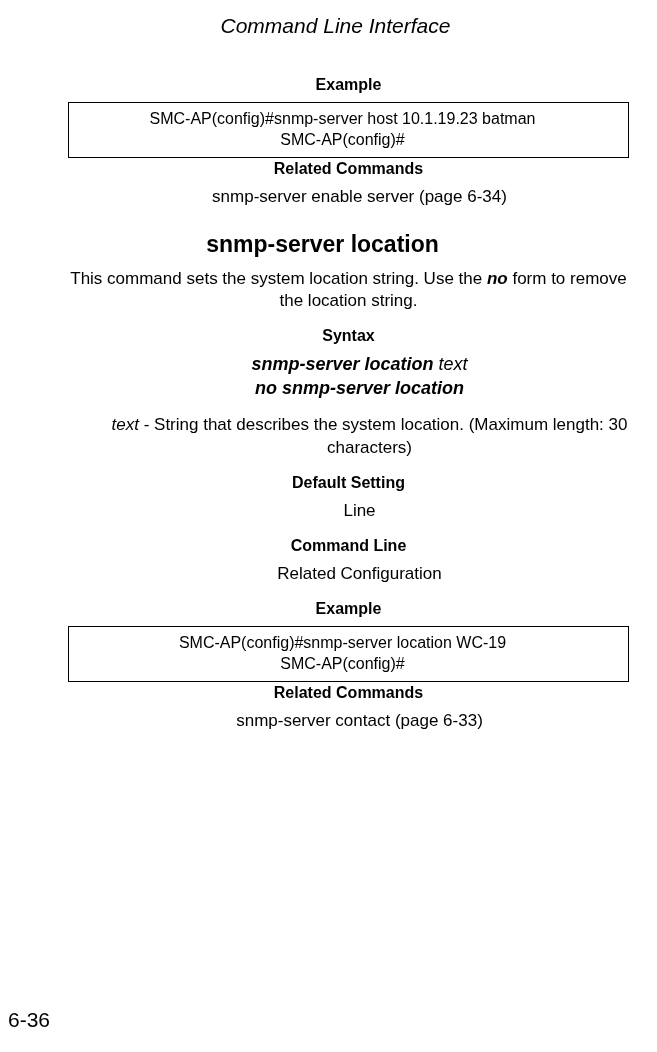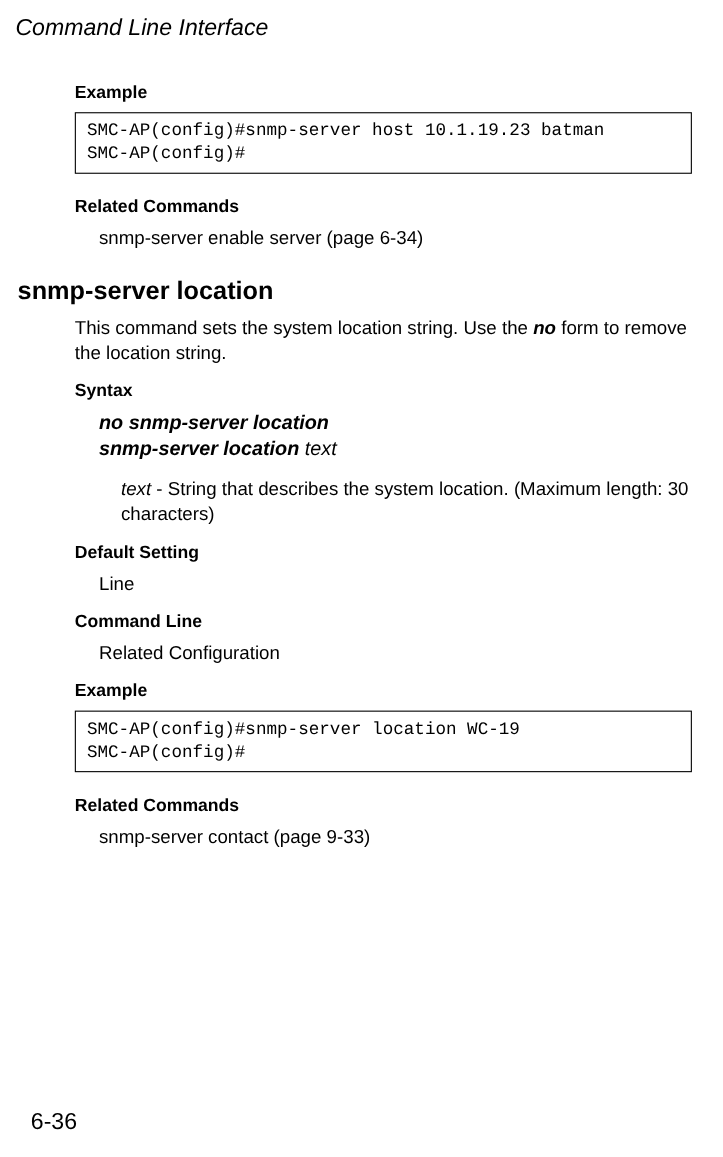--- a/index.html
+++ b/index.html
@@ -1,18 +1,19 @@
 <!DOCTYPE html>
 <html><head>
   <meta charset="utf-8">
   <style>
     * {
       margin: 0;
       padding: 0;
       box-sizing: border-box;
+      text-align: center;
     }
     body {
       width: 657px;
       height: 1052px;
       background: #fff;
       font-family: Arial, Helvetica, sans-serif;
       position: relative;
       color: #000;
     }
     .page-header {
@@ -25,23 +26,23 @@
       padding: 38px 28px 0 68px;
     }
     .h3 {
       font-weight: bold;
       font-size: 16px;
       margin-bottom: 8px;
     }
     .code-box {
       border: 1px solid #000;
       padding: 6px 22px 6px 10px;
-      font-family: Liberation Mono, monospace;
+      font-family: Liberation Sans, sans-serif;
       font-size: 16px;
-      margin-bottom: 22px;
+      margin-bottom: 2px;
       line-height: 1.3;
       white-space: pre;
       overflow: hidden;
     }
     .indent-1 {
       padding-left: 22px;
     }
     .indent-2 {
       padding-left: 42px;
     }
@@ -65,21 +66,21 @@
     .italic {
       font-style: italic;
     }
     .bold {
       font-weight: bold;
       font-style: italic;
     }
     .page-number {
       position: absolute;
       bottom: 20px;
-      left: 28px;
+      left: 8px;
       font-size: 21px;
     }
   </style>
 </head>
 <body>
 
 <div class="page-header">Command Line Interface</div>
 
 <div class="content">
 
@@ -94,24 +95,24 @@
 
   <div class="section-title">snmp-server location</div>
 
   <div class="body-text">
     <span>This command sets the system location string. Use the </span><span class="bold">no</span><span> form to remove the location string.</span>
   </div>
 
   <div class="h3">Syntax</div>
 
   <div class="syntax-block indent-1">
-    <div class="syntax-line bold">no snmp-server location</div>
     <div class="syntax-line">
       <span class="bold">snmp-server location </span><span class="italic">text</span>
     </div>
+    <div class="syntax-line bold">no snmp-server location</div>
   </div>
 
   <div class="body-text indent-2">
     <span class="italic">text</span><span> - String that describes the system location. (Maximum length: 30 characters)</span>
   </div>
 
   <div class="h3">Default Setting</div>
 
   <div class="body-text indent-1">Line</div>
 
@@ -119,17 +120,17 @@
 
   <div class="body-text indent-1">Related Configuration</div>
 
   <div class="h3">Example</div>
 
   <div class="code-box"><span>SMC-AP(config)#snmp-server location WC-19</span>
 <span>SMC-AP(config)#</span></div>
 
   <div class="h3">Related Commands</div>
 
-  <div class="body-text indent-1">snmp-server contact (page 9-33)</div>
+  <div class="body-text indent-1">snmp-server contact (page 6-33)</div>
 
 </div>
 
 <div class="page-number">6-36</div>
 
 </body></html>

